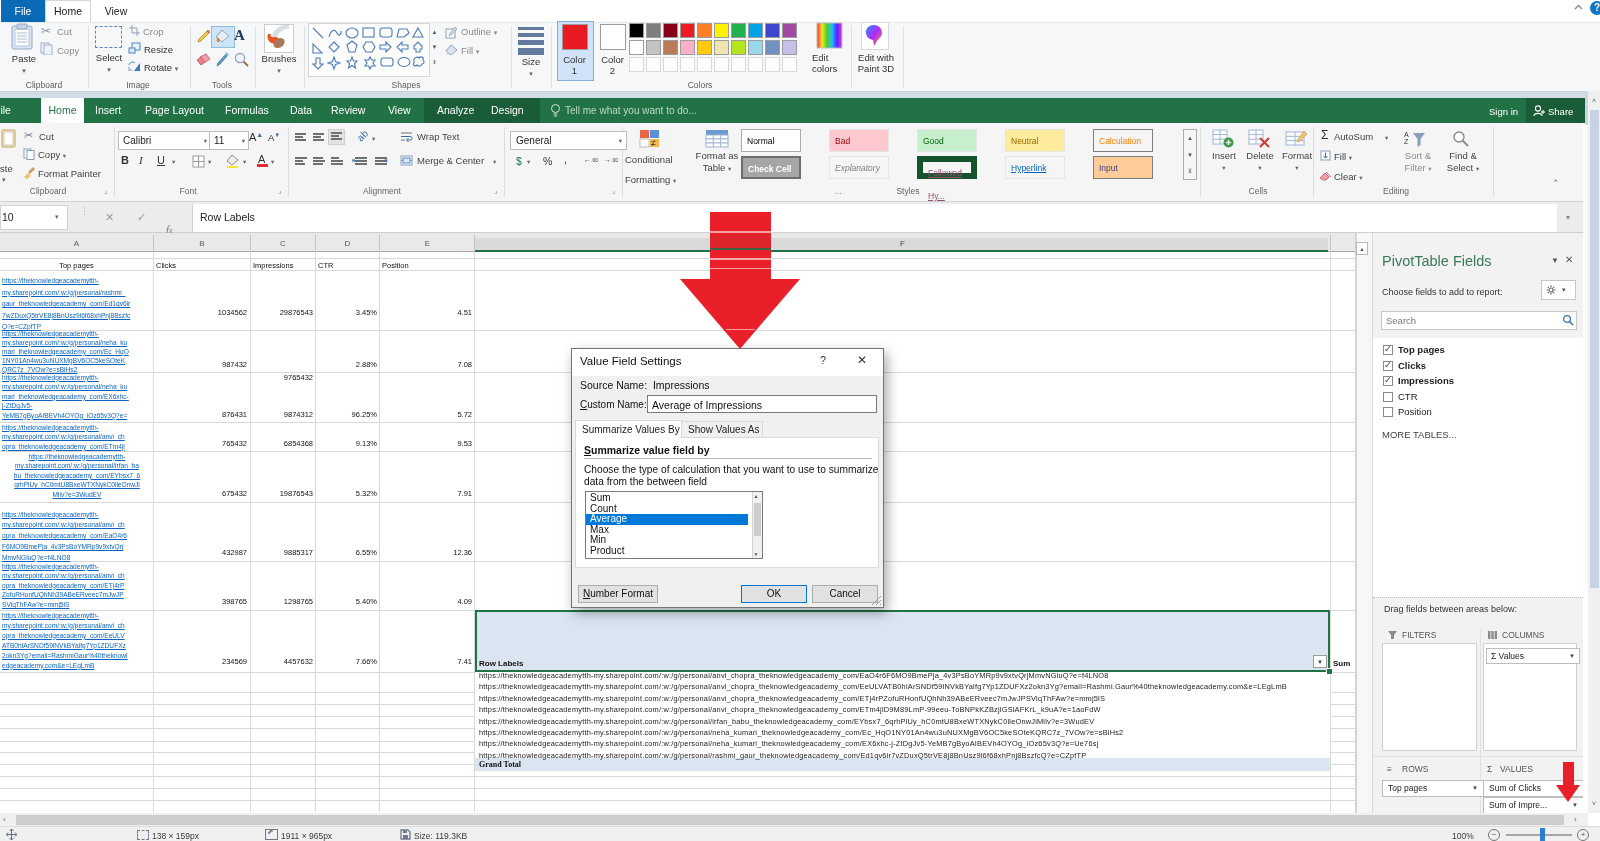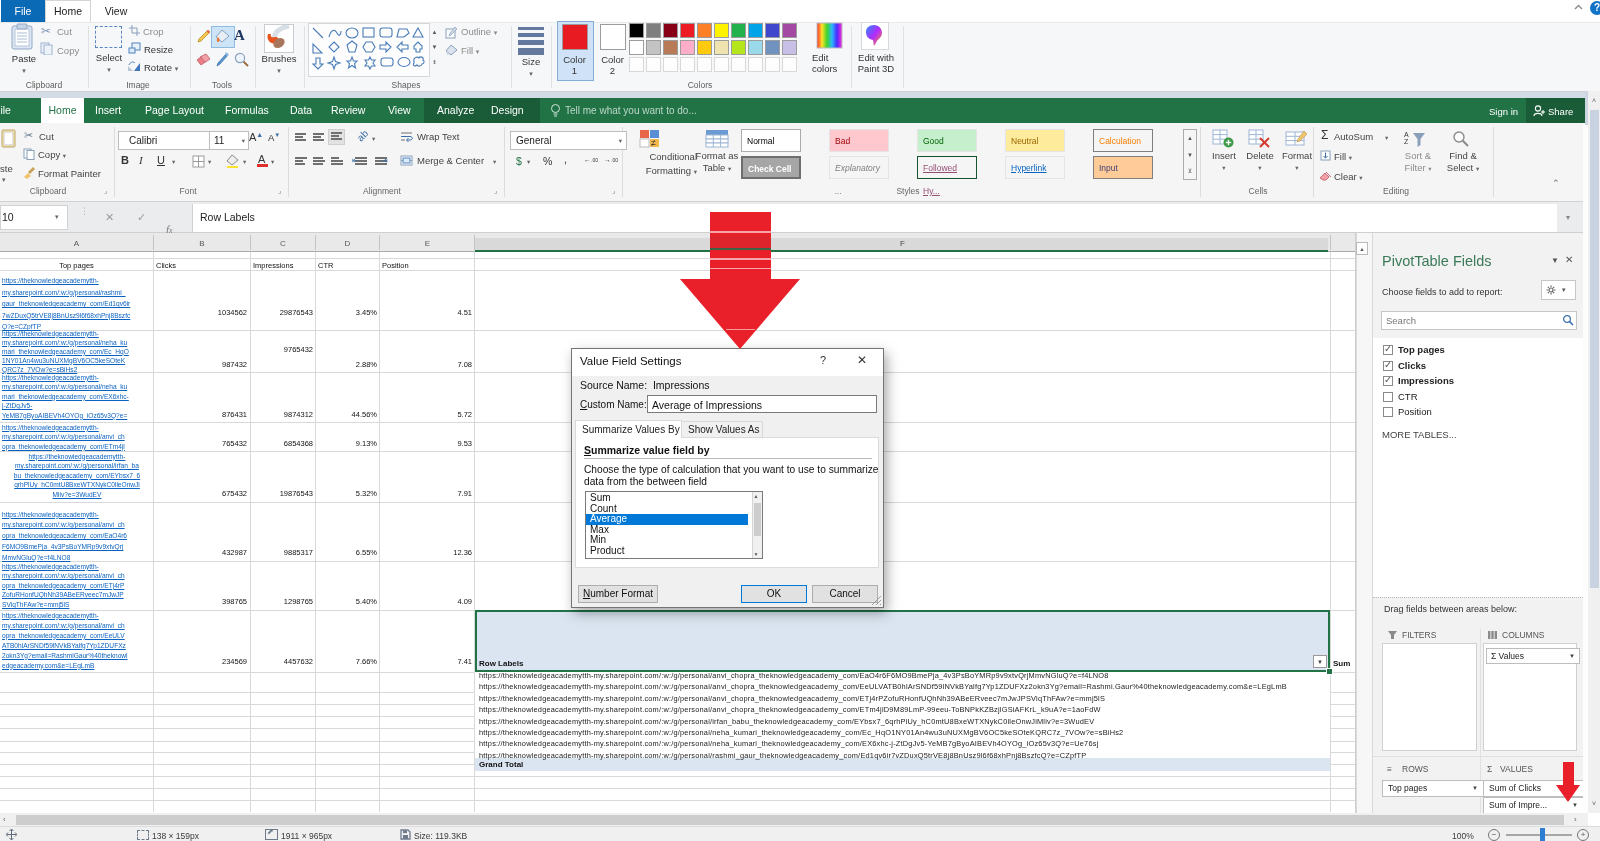--- a/index.html
+++ b/index.html
@@ -285,21 +285,21 @@
       </svg>
   <div class="a" style="left:38px;top:149px;font-size:9.5px;color:#444;">Copy <span style="font-size:6.5px;color:#666;">▾</span></div>
   <svg class="a" style="left:22px;top:166px;" width="14" height="13" viewBox="0 0 14 13">
         <path d="M2 11 L6 7 L9 10 L5 13 Z" fill="#f0c36e"></path>
         <path d="M6 6 L11 1 L13 3 L8 8 Z" fill="#c8a15a"></path>
       </svg>
   <div class="a" style="left:38px;top:168px;font-size:9.5px;color:#444;">Format Painter</div>
   <div class="glab" style="left:20px;top:186px;width:56px;color:#666;">Clipboard</div>
   <div class="a" style="left:104px;top:186px;font-size:7.5px;color:#888;">⌟</div>
 
-  <div class="chip" style="left:118px;top:131px;width:88px;height:17px;line-height:17px;padding-left:10px;font-size:10px;">Calibri<span style="position:absolute;right:4px;font-size:6.5px;color:#666;">▾</span></div>
+  <div class="chip" style="left:118px;top:131px;width:88px;height:17px;line-height:17px;padding-left:4px;font-size:10px;">Calibri<span style="position:absolute;right:4px;font-size:6.5px;color:#666;">▾</span></div>
   <div class="chip" style="left:209px;top:131px;width:34px;height:17px;line-height:17px;padding-left:4px;font-size:10px;">11<span style="position:absolute;right:3px;font-size:6.5px;color:#666;">▾</span></div>
   <div class="a" style="left:249px;top:131px;font-size:11px;color:#333;">A<span style="font-size:7px;vertical-align:top;color:#3c6ea5;">▲</span></div>
   <div class="a" style="left:268px;top:132px;font-size:9.5px;color:#333;">A<span style="font-size:6px;vertical-align:top;color:#3c6ea5;">▼</span></div>
   <div class="a" style="left:121px;top:154px;font-size:11px;font-weight:bold;color:#333;">B</div>
   <div class="a" style="left:139px;top:154px;font-size:11px;font-style:italic;color:#333;font-family:'Liberation Serif',serif;">I</div>
   <div class="a" style="left:157px;top:154px;font-size:11px;text-decoration:underline;color:#333;">U</div>
   <div class="a" style="left:172px;top:158px;font-size:6.5px;color:#666;">▾</div>
   <svg class="a" style="left:192px;top:155px;" width="13" height="13" viewBox="0 0 13 13">
         <g stroke="#9b9b9b">
           <rect x="1" y="1" width="11" height="11" fill="#fff"></rect>
@@ -384,21 +384,21 @@
   <div class="glab" style="left:532px;top:186px;width:56px;color:#666;margin-top:43px;">Number</div>
   <div class="a" style="left:612px;top:186px;font-size:7.5px;color:#888;">⌟</div>
 
   <svg class="a" style="left:639px;top:129px;" width="22" height="20" viewBox="0 0 22 20">
         <rect x="1" y="1" width="9" height="8" fill="#e8654a"></rect>
         <rect x="11" y="1" width="9" height="8" fill="#5a8fd6"></rect>
         <rect x="1" y="10" width="9" height="8" fill="#fff" stroke="#bbb"></rect>
         <rect x="11" y="10" width="9" height="8" fill="#f2b84b"></rect>
         <text x="12" y="17" font-size="9" fill="#333">≠</text>
       </svg>
-  <div class="a" style="left:625px;top:150px;width:72px;text-align:right;font-size:9.5px;color:#444;line-height:14px;">Conditional<br>Formatting <span style="font-size:6.5px;color:#666;">▾</span></div>
+  <div class="a" style="left:625px;top:150px;width:72px;text-align:left;font-size:9.5px;color:#444;line-height:20px;">Conditional<br>Formatting <span style="font-size:6.5px;color:#666;">▾</span></div>
   <svg class="a" style="left:705px;top:129px;" width="24" height="20" viewBox="0 0 24 20">
         <rect x="1" y="1" width="22" height="5" fill="#6b9bd2"></rect>
         <g fill="#fff" stroke="#9db6d4">
           <rect x="1" y="6" width="22" height="4"></rect>
           <rect x="1" y="10" width="22" height="4"></rect>
           <rect x="1" y="14" width="22" height="4"></rect>
         </g>
         <g stroke="#9db6d4">
           <line x1="8.3" y1="6" x2="8.3" y2="18"></line>
           <line x1="15.6" y1="6" x2="15.6" y2="18"></line>
@@ -407,21 +407,21 @@
   <div class="a" style="left:686px;top:150px;width:62px;text-align:center;font-size:9.5px;color:#444;line-height:11.5px;">Format as<br>Table <span style="font-size:6.5px;color:#666;">▾</span></div>
 
   <div id="styles">
         <div class="stybox" style="left:741px;top:129px;background:#ffffff;color:#000;border:1px solid #ababab;">Normal</div>
         <div class="stybox" style="left:829px;top:129px;background:#ffc7ce;color:#9c0006;border:1px solid #e4e4e4;">Bad</div>
         <div class="stybox" style="left:917px;top:129px;background:#c6efce;color:#006100;border:1px solid #e4e4e4;">Good</div>
         <div class="stybox" style="left:1005px;top:129px;background:#ffeb9c;color:#9c6500;border:1px solid #e4e4e4;">Neutral</div>
         <div class="stybox" style="left:1093px;top:129px;background:#f5f5f5;color:#fa7d00;border:1px solid #7f7f7f;">Calculation</div>
         <div class="stybox" style="left:741px;top:156px;background:#a6a6a6;color:#ffffff;border:2px solid #6e6e6e;font-weight:bold;">Check Cell</div>
         <div class="stybox" style="left:829px;top:156px;background:#f5f5f5;color:#7f7f7f;border:1px solid #e4e4e4;font-style:italic;">Explanatory ...</div>
-        <div class="stybox" style="left:917px;top:156px;background:#f5f5f5;color:#954f72;border:1px solid #14532d;text-decoration:underline;">Followed Hy...</div>
+        <div class="stybox" style="left:917px;top:156px;background:#f5f5f5;color:#954f72;border:6px solid #14532d;text-decoration:underline;">Followed Hy...</div>
         <div class="stybox" style="left:1005px;top:156px;background:#f5f5f5;color:#0563c1;border:1px solid #e4e4e4;text-decoration:underline;">Hyperlink</div>
         <div class="stybox" style="left:1093px;top:156px;background:#ffcc99;color:#3f3f76;border:1px solid #7f7f7f;">Input</div>
         <div class="a" style="left:1183px;top:129px;width:14px;height:51px;background:#f5f5f5;border:1px solid #ababab;box-sizing:border-box;font-size:6px;color:#555;text-align:center;line-height:16.5px;">▲<br>▼<br>⊻</div>
       </div>
   <div class="glab" style="left:880px;top:186px;width:56px;color:#666;">Styles</div>
 
   <div id="cellsgrp">
         <svg class="a" style="left:1212px;top:129px;" width="22" height="19" viewBox="0 0 22 19">
           <g fill="#fff" stroke="#9db6d4">
             <rect x="1" y="1" width="14" height="14"></rect>
@@ -563,26 +563,26 @@
       <div class="url" style="left:2px;top:422.5px;width:150px;line-height:9.5px;text-align:left;">https://theknowledgeacademytth-<br>my.sharepoint.com/:w:/g/personal/anvi_ch<br>opra_theknowledgeacademy_com/ETm4jl</div>
       <div class="url" style="left:2px;top:451.5px;width:150px;line-height:9.6px;text-align:center;">https://theknowledgeacademytth-<br>my.sharepoint.com/:w:/g/personal/irfan_ba<br>bu_theknowledgeacademy_com/EYbsx7_6<br>qrhPlUy_hC0mtU8BxeWTXNykC0lleOnwJi<br>Mliv?e=3WudEV</div>
       <div class="url" style="left:2px;top:509.5px;width:150px;line-height:10.8px;text-align:left;">https://theknowledgeacademytth-<br>my.sharepoint.com/:w:/g/personal/anvi_ch<br>opra_theknowledgeacademy_com/EaO4r6<br>F6MO9BmePja_4v3PsBoYMRp9v9xtvQrj<br>MmvNGluQ?e=f4LNO8</div>
       <div class="url" style="left:2px;top:561.5px;width:150px;line-height:9.6px;text-align:left;">https://theknowledgeacademytth-<br>my.sharepoint.com/:w:/g/personal/anvi_ch<br>opra_theknowledgeacademy_com/ETj4rP<br>ZofuRHonfUQhNh39ABeERveec7mJwJP<br>SViqThFAw?e=mmj5lS</div>
       <div class="url" style="left:2px;top:610.5px;width:150px;line-height:10.0px;text-align:left;">https://theknowledgeacademytth-<br>my.sharepoint.com/:w:/g/personal/anvi_ch<br>opra_theknowledgeacademy_com/EeULV<br>ATB0hlArSNDf59lNVkBYalfg7Yp1ZDUFXz<br>2okn3Yg?email=RashmiGaur%40theknowl<br>edgeacademy.com&amp;e=LEgLmB</div>
       <div class="val" style="left:154px;top:307.5px;width:93px;">1034562</div>
       <div class="val" style="left:251px;top:307.5px;width:62px;">29876543</div>
       <div class="val" style="left:316px;top:307.5px;width:61px;">3.45%</div>
       <div class="val" style="left:380px;top:307.5px;width:92px;">4.51</div>
       <div class="val" style="left:154px;top:359.5px;width:93px;">987432</div>
-      <div class="val" style="left:251px;top:345px;width:62px;">9765432</div>
+      <div class="val" style="left:251px;top:373px;width:62px;">9765432</div>
       <div class="val" style="left:316px;top:359.5px;width:61px;">2.88%</div>
       <div class="val" style="left:380px;top:359.5px;width:92px;">7.08</div>
       <div class="val" style="left:154px;top:409.5px;width:93px;">876431</div>
       <div class="val" style="left:251px;top:409.5px;width:62px;">9874312</div>
-      <div class="val" style="left:316px;top:409.5px;width:61px;">44.56%</div>
+      <div class="val" style="left:316px;top:409.5px;width:61px;">96.25%</div>
       <div class="val" style="left:380px;top:409.5px;width:92px;">5.72</div>
       <div class="val" style="left:154px;top:439.0px;width:93px;">765432</div>
       <div class="val" style="left:251px;top:439.0px;width:62px;">6854368</div>
       <div class="val" style="left:316px;top:439.0px;width:61px;">9.13%</div>
       <div class="val" style="left:380px;top:439.0px;width:92px;">9.53</div>
       <div class="val" style="left:154px;top:489.0px;width:93px;">675432</div>
       <div class="val" style="left:251px;top:489.0px;width:62px;">19876543</div>
       <div class="val" style="left:316px;top:489.0px;width:61px;">5.32%</div>
       <div class="val" style="left:380px;top:489.0px;width:92px;">7.91</div>
       <div class="val" style="left:154px;top:547.5px;width:93px;">432987</div>
@@ -608,21 +608,21 @@
       <div class="a" style="left:1326px;top:668px;width:5px;height:5px;background:#217346;border:1px solid #fff;"></div>
       <div class="a" style="left:1333px;top:659px;font-size:8px;font-weight:bold;color:#111;">Sum</div>
       <div class="a" style="left:479px;top:670.8px;font-size:7.4px;letter-spacing:0.2px;color:#222;white-space:nowrap;">https://theknowledgeacademytth-my.sharepoint.com/:w:/g/personal/anvi_chopra_theknowledgeacademy_com/EaO4r6F6MO9BmePja_4v3PsBoYMRp9v9xtvQrjMmvNGluQ?e=f4LNO8</div>
       <div class="a" style="left:479px;top:682.2px;font-size:7.4px;letter-spacing:0.2px;color:#222;white-space:nowrap;">https://theknowledgeacademytth-my.sharepoint.com/:w:/g/personal/anvi_chopra_theknowledgeacademy_com/EeULVATB0hlArSNDf59lNVkBYalfg7Yp1ZDUFXz2okn3Yg?email=Rashmi.Gaur%40theknowledgeacademy.com&amp;e=LEgLmB</div>
       <div class="a" style="left:479px;top:693.7px;font-size:7.4px;letter-spacing:0.2px;color:#222;white-space:nowrap;">https://theknowledgeacademytth-my.sharepoint.com/:w:/g/personal/anvi_chopra_theknowledgeacademy_com/ETj4rPZofuRHonfUQhNh39ABeERveec7mJwJPSViqThFAw?e=mmj5lS</div>
       <div class="a" style="left:479px;top:705.1px;font-size:7.4px;letter-spacing:0.2px;color:#222;white-space:nowrap;">https://theknowledgeacademytth-my.sharepoint.com/:w:/g/personal/anvi_chopra_theknowledgeacademy_com/ETm4jlD9M89LmP-99eeu-ToBNPkKZBzjlGSiAFKrL_k9uA?e=1aoFdW</div>
       <div class="a" style="left:479px;top:716.6px;font-size:7.4px;letter-spacing:0.2px;color:#222;white-space:nowrap;">https://theknowledgeacademytth-my.sharepoint.com/:w:/g/personal/irfan_babu_theknowledgeacademy_com/EYbsx7_6qrhPlUy_hC0mtU8BxeWTXNykC0lleOnwJiMliv?e=3WudEV</div>
       <div class="a" style="left:479px;top:728.0px;font-size:7.4px;letter-spacing:0.2px;color:#222;white-space:nowrap;">https://theknowledgeacademytth-my.sharepoint.com/:w:/g/personal/neha_kumari_theknowledgeacademy_com/Ec_HqO1NY01An4wu3uNUXMgBV6OC5keSOteKQRC7z_7VOw?e=sBiHs2</div>
       <div class="a" style="left:479px;top:739.4px;font-size:7.4px;letter-spacing:0.2px;color:#222;white-space:nowrap;">https://theknowledgeacademytth-my.sharepoint.com/:w:/g/personal/neha_kumari_theknowledgeacademy_com/EX6xhc-j-ZtDgJv5-YeMB7gByoAIBEVh4OYOg_iOz65v3Q?e=Ue76sj</div>
       <div class="a" style="left:479px;top:750.9px;font-size:7.4px;letter-spacing:0.2px;color:#222;white-space:nowrap;">https://theknowledgeacademytth-my.sharepoint.com/:w:/g/personal/rashmi_gaur_theknowledgeacademy_com/Ed1qv6ir7vZDuxQ5trVE8j8BnUsz9l6f68xhPnj8BszfcQ?e=CZpfTP</div>
-      <div class="a" style="left:479px;top:760px;font-size:8px;font-weight:bold;color:#111;">Grand Total</div>
+      <div class="a" style="left:479px;top:760px;font-size:8px;font-weight:bold;color:#111;font-family:Liberation Serif, serif;">Grand Total</div>
     </div>
 
 <div id="pane">
 
   <div class="a" style="left:1356px;top:233px;width:16px;height:580px;background:#f7f7f7;border-left:1px solid #d9d9d9;box-sizing:border-box;"></div>
   <div class="a" style="left:1356px;top:242px;width:12px;height:13px;background:#fdfdfd;border:1px solid #b9b9b9;box-sizing:border-box;font-size:5.5px;color:#555;text-align:center;line-height:12px;">▲</div>
 
   <div class="a" style="left:1372px;top:233px;width:211px;height:580px;background:#f2f2f2;border-left:1px solid #d9d9d9;box-sizing:border-box;"></div>
   <div class="a" style="left:1382px;top:253px;font-size:14.5px;color:#3a7a58;">PivotTable Fields</div>
   <div class="a" style="left:1551px;top:256px;font-size:8px;color:#555;">▼</div>

